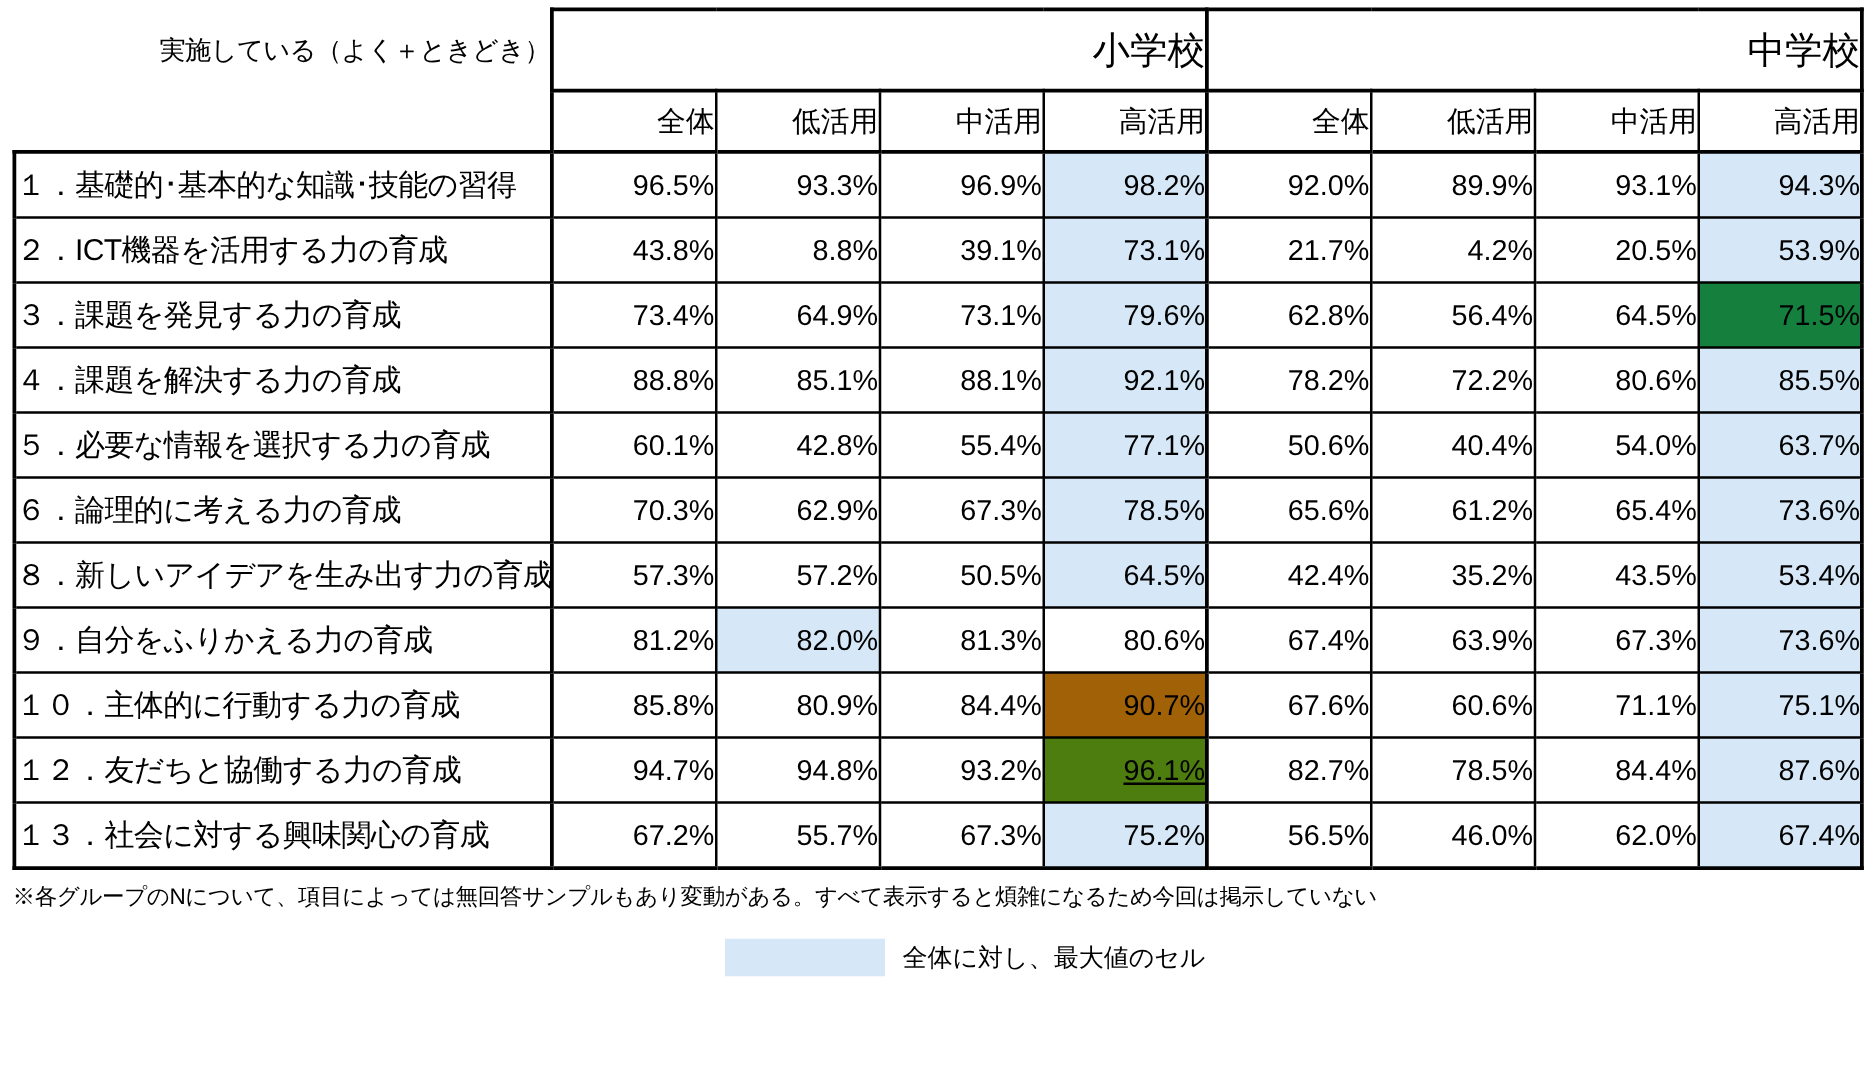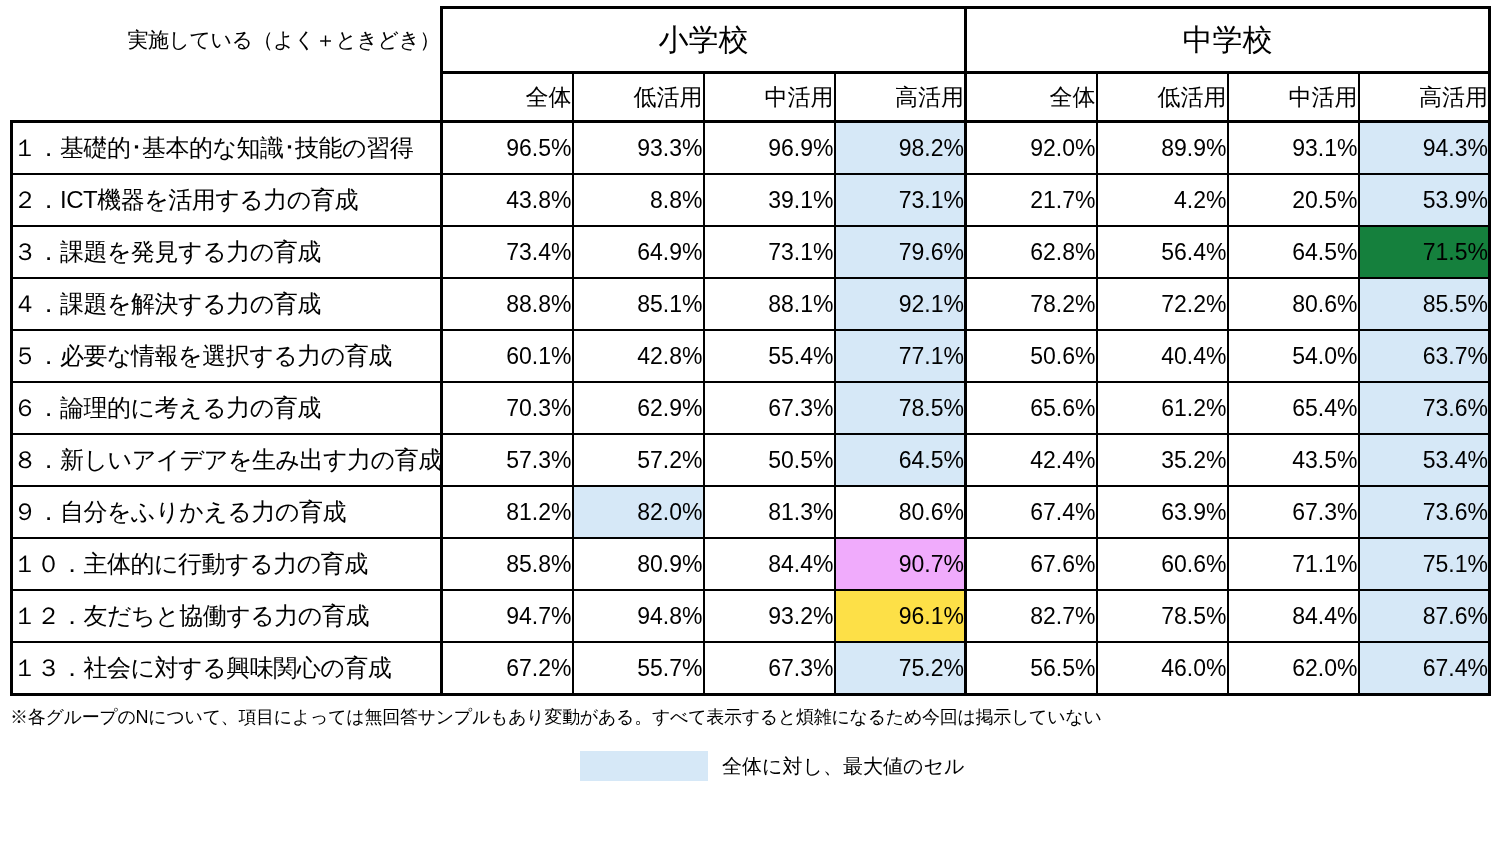--- a/index.html
+++ b/index.html
@@ -40,21 +40,21 @@
   .hdr-corner {
     border: none;
     text-align: right;
     padding-right: 8px;
     font-size: 21px;
     height: 62px;
     letter-spacing: -0.5px;
   }
   .hdr-school {
     border: 3px solid #000;
-    text-align: center;
+    text-align: right;
     font-size: 30px;
     height: 62px;
   }
   .hdr-sub {
     border: 2px solid #000;
     border-left: 2px solid #000;
     text-align: right;
     font-size: 23px;
     height: 46px;
   }
@@ -228,32 +228,32 @@
           <td class="val grp-start">67.4%</td>
           <td class="val">63.9%</td>
           <td class="val">67.3%</td>
           <td class="val grp-end hl" style="background: rgb(214, 232, 247);">73.6%</td>
         </tr>
         <tr>
           <td class="item first-col">１０．主体的に行動する力の育成</td>
           <td class="val grp-start">85.8%</td>
           <td class="val">80.9%</td>
           <td class="val">84.4%</td>
-          <td class="val grp-end hl" style="background: #f0abfc;">90.7%</td>
+          <td class="val grp-end hl" style="background: #a16207;">90.7%</td>
           <td class="val grp-start">67.6%</td>
           <td class="val">60.6%</td>
           <td class="val">71.1%</td>
           <td class="val grp-end hl" style="background: rgb(214, 232, 247);">75.1%</td>
         </tr>
         <tr>
           <td class="item first-col">１２．友だちと協働する力の育成</td>
           <td class="val grp-start">94.7%</td>
           <td class="val">94.8%</td>
           <td class="val">93.2%</td>
-          <td class="val grp-end hl" style="background: #fde047;">96.1%</td>
+          <td class="val grp-end hl" style="background: #4d7c0f; text-decoration: underline;">96.1%</td>
           <td class="val grp-start">82.7%</td>
           <td class="val">78.5%</td>
           <td class="val">84.4%</td>
           <td class="val grp-end hl" style="background: rgb(214, 232, 247);">87.6%</td>
         </tr>
         <tr class="last-row">
           <td class="item first-col">１３．社会に対する興味関心の育成</td>
           <td class="val grp-start">67.2%</td>
           <td class="val">55.7%</td>
           <td class="val">67.3%</td>

